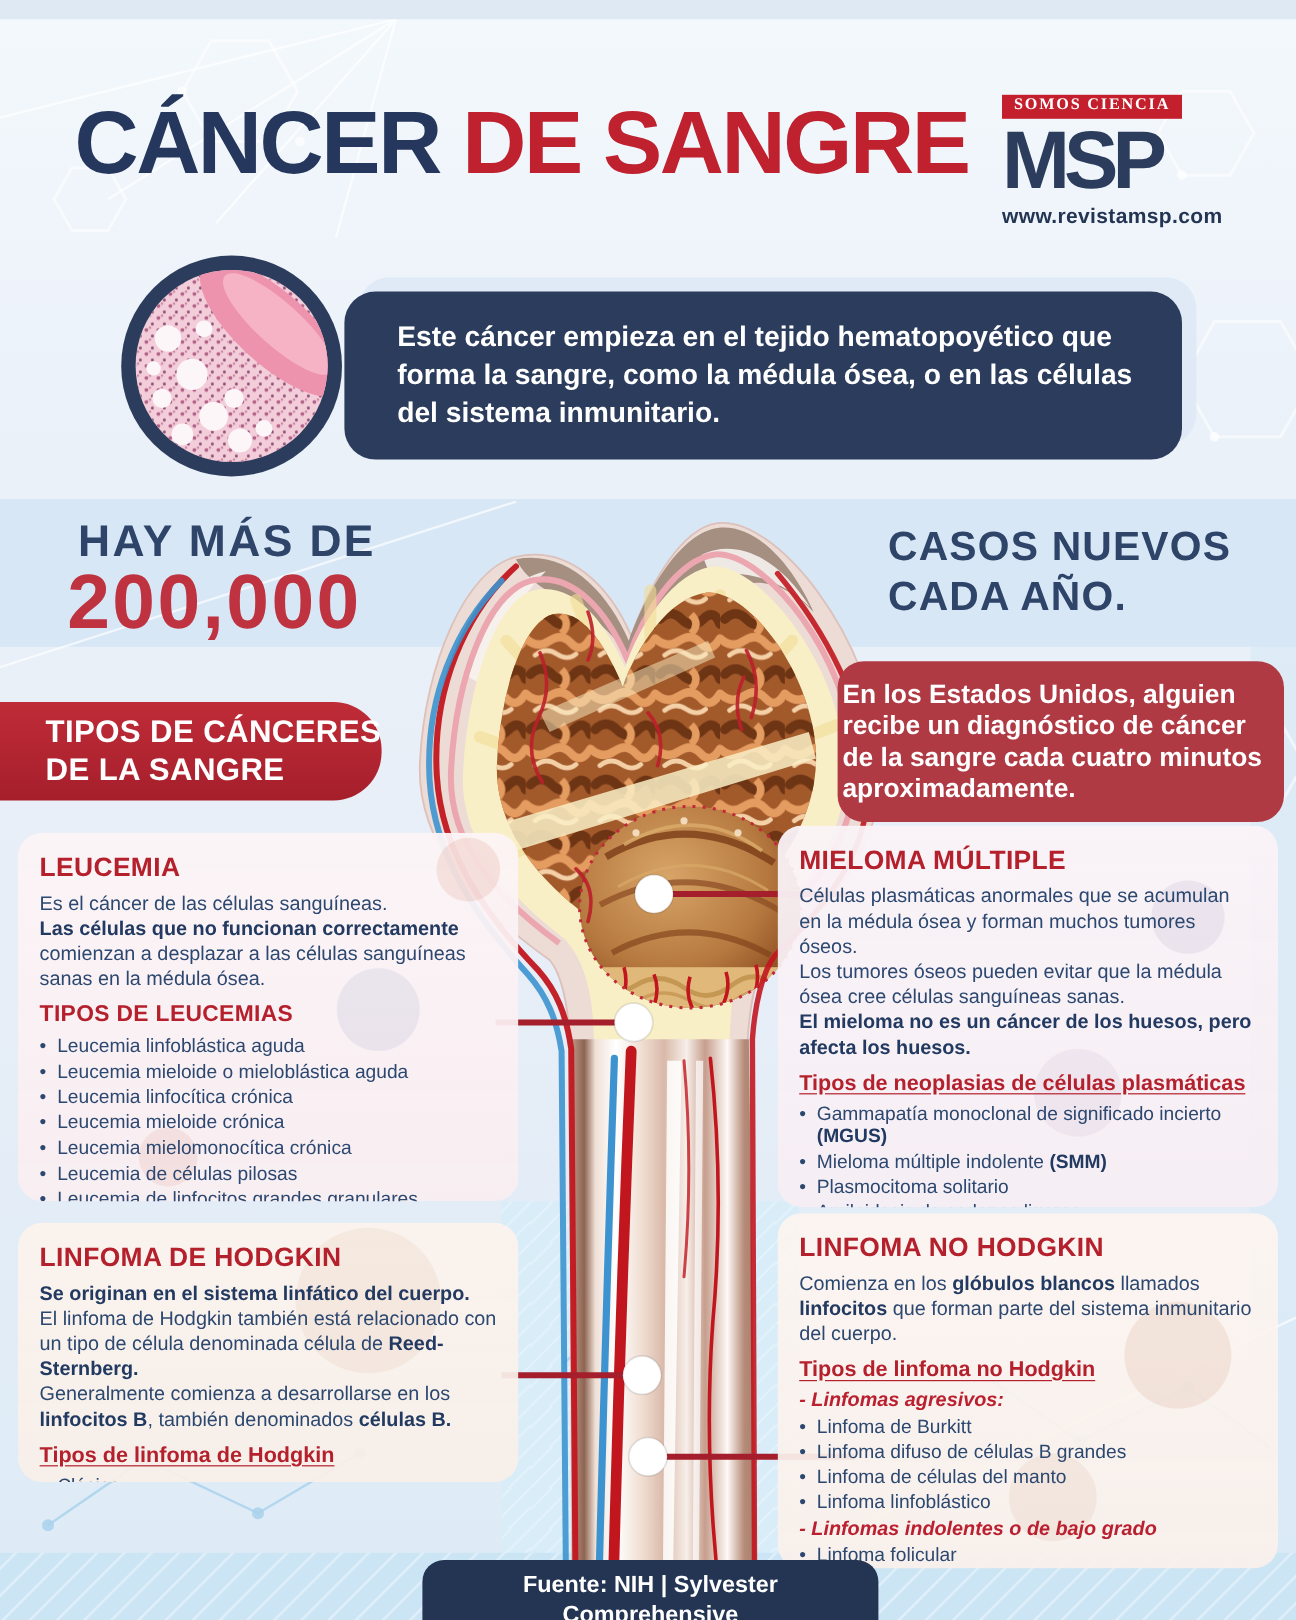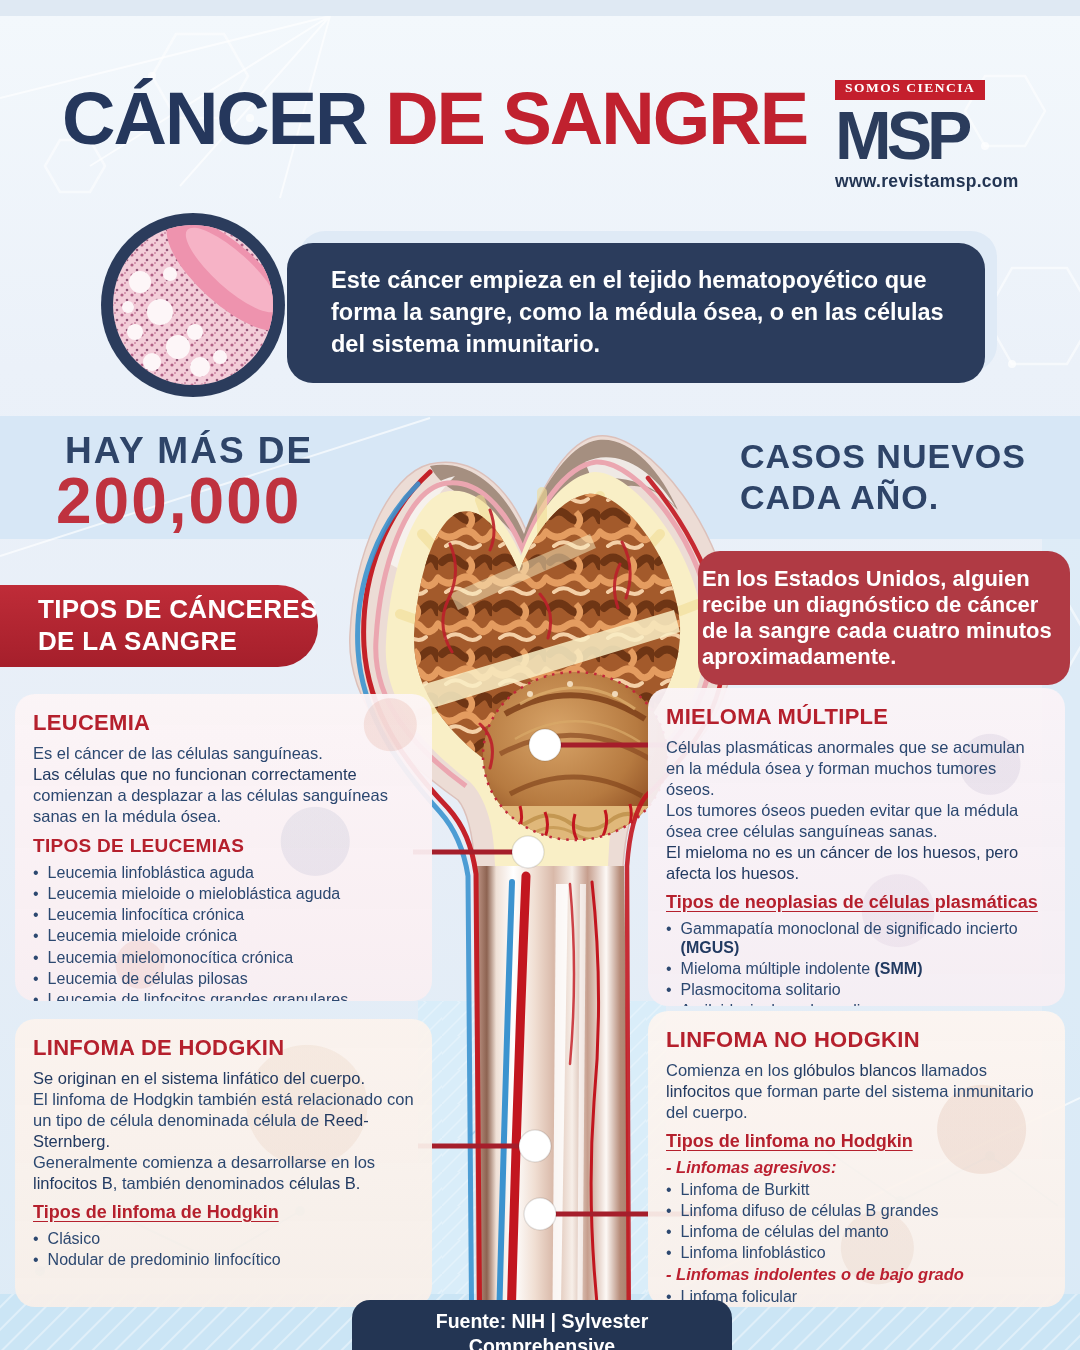--- a/index.html
+++ b/index.html
@@ -45,30 +45,30 @@
   .panel.pleft{left:15px;} .panel.pright{left:648px;}
   #p-leucemia{top:678px;height:307px;
     background:radial-gradient(circle at 90% 10%,rgba(205,92,60,.13) 0 26px,transparent 27px),
       radial-gradient(circle at 72% 48%,rgba(120,130,175,.12) 0 34px,transparent 35px),
       radial-gradient(circle at 30% 88%,rgba(205,92,60,.10) 0 24px,transparent 25px),
       linear-gradient(180deg,rgba(252,244,246,.95),rgba(249,238,241,.93));}
   #p-mieloma{top:672px;height:318px;
     background:radial-gradient(circle at 82% 24%,rgba(140,120,170,.12) 0 30px,transparent 31px),
       radial-gradient(circle at 60% 70%,rgba(170,140,180,.10) 0 36px,transparent 37px),
       linear-gradient(180deg,rgba(250,243,247,.95),rgba(246,238,243,.93));}
-  #p-hodgkin{top:1003px;height:288px;
+  #p-hodgkin{top:1003px;height:216px;
     background:radial-gradient(circle at 70% 30%,rgba(215,170,140,.14) 0 60px,transparent 61px),
       linear-gradient(180deg,rgba(251,243,237,.95),rgba(248,239,232,.93));}
   #p-nohodgkin{top:995px;height:296px;
     background:radial-gradient(circle at 80% 40%,rgba(200,140,110,.16) 0 44px,transparent 45px),
       radial-gradient(circle at 55% 80%,rgba(200,150,120,.12) 0 36px,transparent 37px),
       linear-gradient(180deg,rgba(252,245,240,.95),rgba(249,240,234,.93));}
   .panel h3{margin:2px 0 7px;color:#b5202d;font-size:22px;font-weight:800;letter-spacing:.3px;}
   .panel .body{margin:0 0 8px;color:#2c4870;font-size:16.5px;font-weight:500;line-height:1.27;white-space:pre-line;}
-  .panel .body .b{font-weight:400;color:#223a61;}
+  .panel .body .b{font-weight:700;color:#223a61;}
   .panel h4{margin:6px 0 6px;color:#b5202d;font-weight:800;}
   .panel h4.caps{font-size:19px;letter-spacing:.3px;}
   .panel h4.und{font-size:18px;text-decoration:underline;text-underline-offset:3px;}
   .list{display:block;}
   .li{display:flex;gap:9px;color:#2c4870;font-size:16px;font-weight:500;line-height:1.2;margin:2px 0;}
   .li .dot{flex:0 0 auto;}
   .li .litx .b{font-weight:800;color:#223a61;}
   .li.group{display:block;color:#bb2030;font-weight:800;font-style:italic;font-size:16.5px;margin:3px 0 1px;}
 
   

